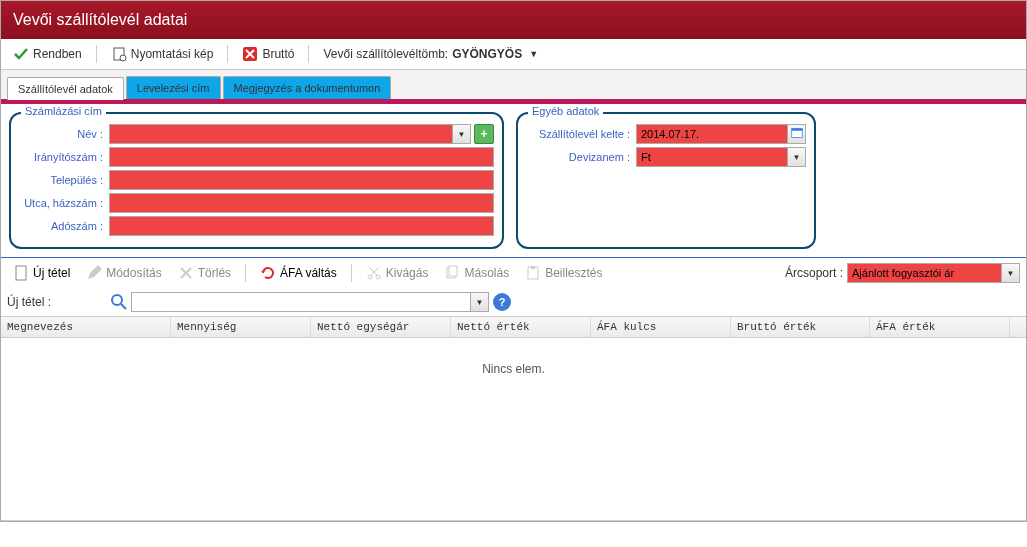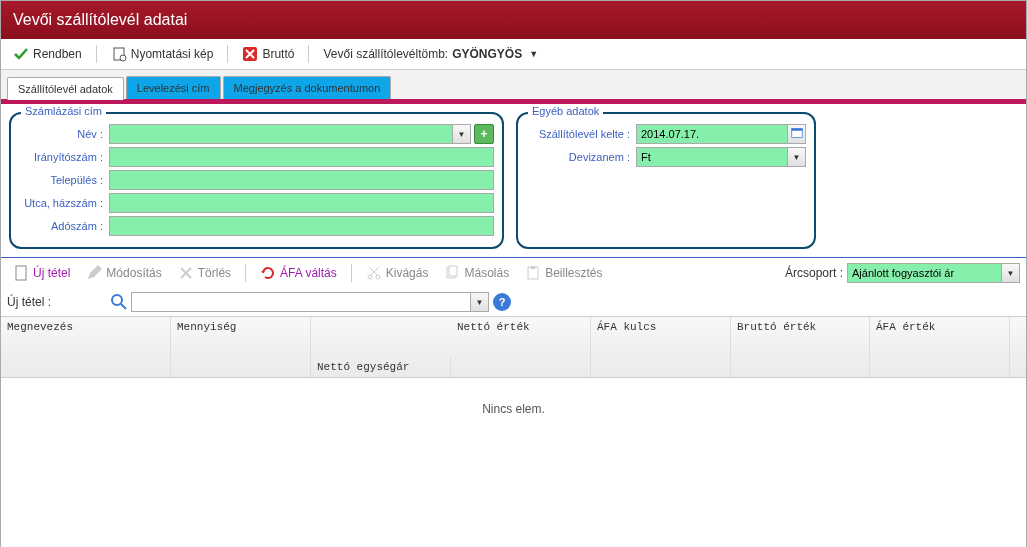--- a/index.html
+++ b/index.html
@@ -20,44 +20,44 @@
 .tab.active { background: #fff; position: relative; top: 1px; }
 
 .form-area { display: flex; padding: 8px; gap: 8px; border-bottom: 1px solid #3a5fbf; }
 .fieldset { border: 2px solid #0c4a6e; border-radius: 12px; padding: 10px 8px 8px 8px; position: relative; }
 .fieldset-legend { position: absolute; top: -9px; left: 10px; background: #fff; padding: 0 4px; color: #3a5fbf; font-size: 11px; }
 .fs-left { flex: 0 0 495px; }
 .fs-right { flex: 0 0 290px; margin-left: 4px; }
 
 .form-row { display: flex; align-items: center; margin-bottom: 3px; }
 .form-label { width: 90px; text-align: right; color: #3a5fbf; font-size: 11px; padding-right: 6px; }
-.form-input { flex: 1; height: 20px; border: 1px solid #aaa; padding: 2px 4px; font-size: 11px; background: #86efac; }
+.form-input { flex: 1; height: 20px; border: 1px solid #aaa; padding: 2px 4px; font-size: 11px; background: #ef4444; }
 .combo-wrap { display: flex; flex: 1; }
 .combo-btn { width: 18px; height: 20px; border: 1px solid #aaa; border-left: none; background: linear-gradient(#f8f8f8,#e0e0e0); display: flex; align-items: center; justify-content: center; font-size: 8px; cursor: pointer; }
 .add-btn { width: 20px; height: 20px; background: #5cb85c; color: #fff; border: 1px solid #3a8a3a; margin-left: 3px; display: flex; align-items: center; justify-content: center; font-weight: bold; cursor: pointer; border-radius: 2px; }
 .date-btn { width: 18px; height: 20px; border: 1px solid #aaa; border-left: none; background: linear-gradient(#f8f8f8,#e0e0e0); display:flex; align-items:center; justify-content:center; cursor:pointer;}
 
 .sub-toolbar { display: flex; align-items: center; padding: 4px 6px; gap: 4px; }
 .sub-toolbar .tb-btn { color: #888; }
-.sub-toolbar .tb-btn.enabled { color: #a21caf; }
+.sub-toolbar .tb-btn.enabled { color: #000000; }
 
 .ar-row { display:flex; align-items:center; margin-left:auto;}
 .ar-label { text-align:right; padding-right:4px;}
 
 .ujtetel-row { display: flex; align-items: center; padding: 4px 6px; }
 .ujtetel-label { width: 100px; padding-right: 6px; }
 .search-icn { width: 16px; height: 16px; margin: 0 4px; cursor: pointer; }
 .ujtetel-input { width: 340px; height: 20px; border: 1px solid #aaa; padding: 2px; }
 .help-icn { width: 18px; height: 18px; background: #3a7ad9; color: #fff; border-radius: 50%; display:flex; align-items:center; justify-content:center; margin-left:4px; cursor:pointer; font-weight:bold; font-size:11px; }
 
 .grid-head { display: flex; background: linear-gradient(#f8f8f8,#eaeaea); border-top: 1px solid #ccc; border-bottom: 1px solid #ccc; }
 .gh-cell { padding: 4px 6px; border-right: 1px solid #ddd; font-size: 11px; font-family: Liberation Mono, monospace; }
 .grid-body { height: 183px; display:flex; align-items:flex-start; justify-content:center; padding-top:24px; color:#555; font-size:12px; border-bottom:1px solid #ccc; }
 
-.c1{width:170px;} .c2{width:140px;} .c3{width:140px;margin-top:40px;} .c4{width:140px;} .c5{width:140px;} .c6{width:140px;} .c7{flex:1;}
+.c1{width:170px;} .c2{width:140px;} .c3{width:140px;} .c4{width:140px;} .c5{width:140px;} .c6{width:140px;} .c7{flex:1;}
 .chead-end{width:16px; border-right:none;}
 </style>
 </head>
 <body>
 
 <div class="window">
 
   <div class="titlebar">
     <span>Vevői szállítólevél adatai</span>
   </div>

